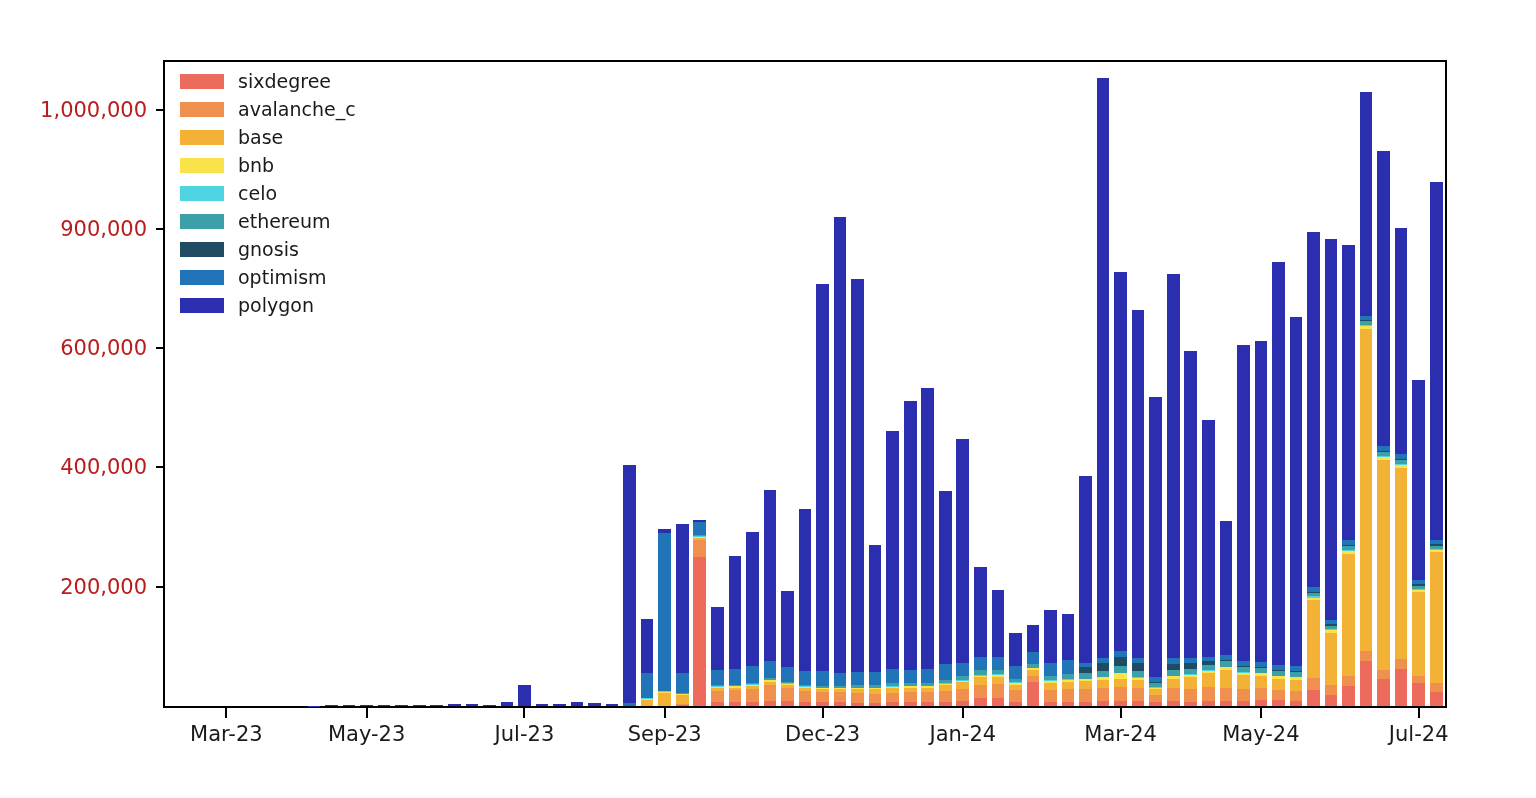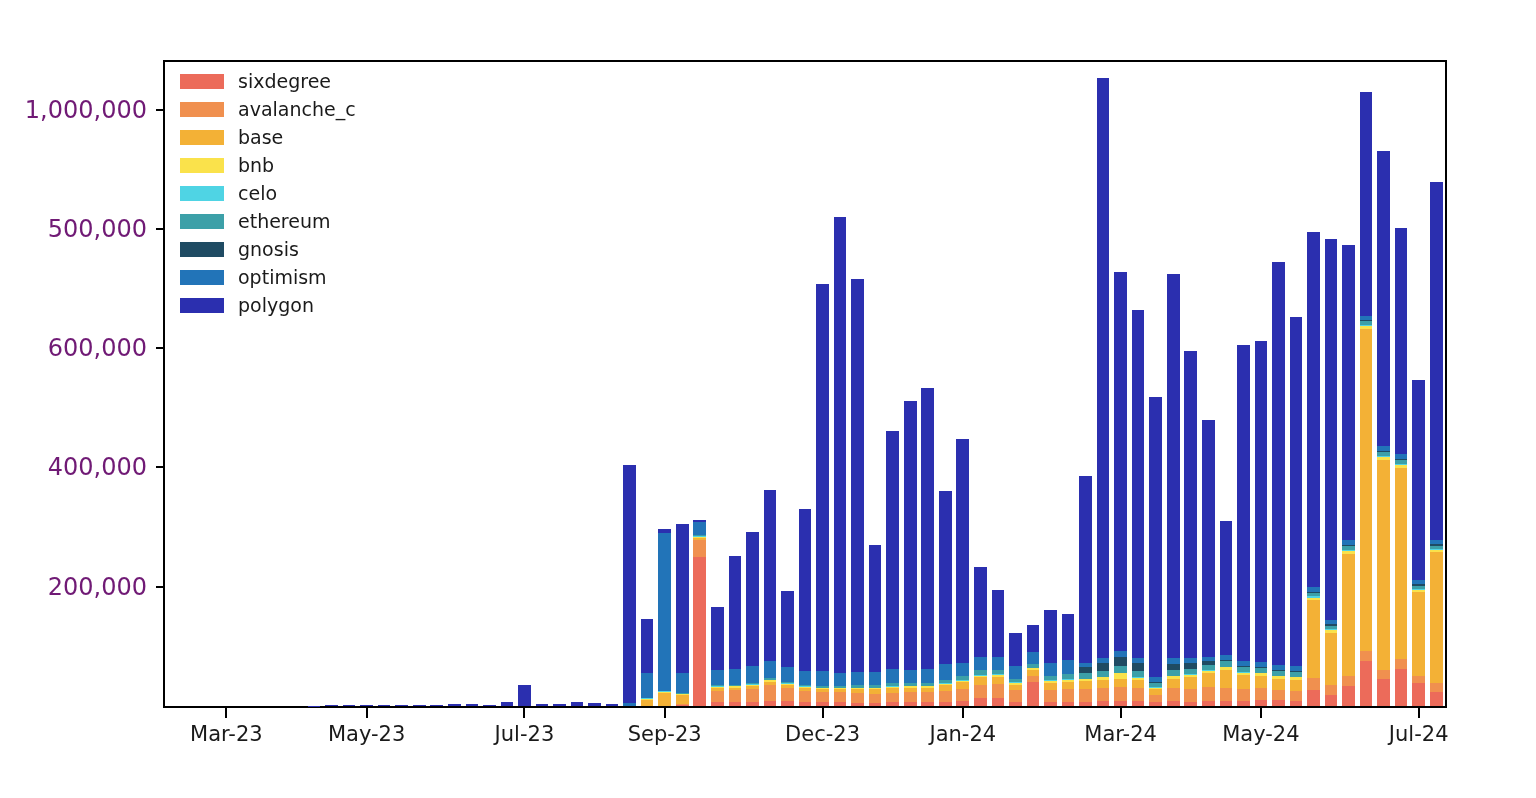--- a/index.html
+++ b/index.html
@@ -48,22 +48,22 @@
     bottom:0;
     display:flex;
     flex-direction:column-reverse;
   }
   .seg{ width:100%; }
 
   
   .ytick-label{
     position:absolute;
     right:1389px;
-    font-size:24px;
-    color:#701a75;
+    font-size:21px;
+    color:#b91c1c;
     transform:translateY(-50%);
     white-space:nowrap;
   }
   .ytick-mark{
     position:absolute;
     left:156px;
     width:8px;height:2px;
     background:#000;
     transform:translateY(-50%);
   }
@@ -668,21 +668,21 @@
   </div>
 
   <div id="yaxis">
       <div class="ytick-mark" style="top: 586.741px;"></div>
       <div class="ytick-label" style="top: 586.741px;">200,000</div>
       <div class="ytick-mark" style="top: 467.481px;"></div>
       <div class="ytick-label" style="top: 467.481px;">400,000</div>
       <div class="ytick-mark" style="top: 348.222px;"></div>
       <div class="ytick-label" style="top: 348.222px;">600,000</div>
       <div class="ytick-mark" style="top: 228.963px;"></div>
-      <div class="ytick-label" style="top: 228.963px;">500,000</div>
+      <div class="ytick-label" style="top: 228.963px;">900,000</div>
       <div class="ytick-mark" style="top: 109.704px;"></div>
       <div class="ytick-label" style="top: 109.704px;">1,000,000</div>
     </div>
   <div id="xaxis">
       <div class="xtick-mark" style="left: 226.37px;"></div>
       <div class="xtick-label" style="left: 226.37px;">Mar-23</div>
       <div class="xtick-mark" style="left: 366.644px;"></div>
       <div class="xtick-label" style="left: 366.644px;">May-23</div>
       <div class="xtick-mark" style="left: 524.452px;"></div>
       <div class="xtick-label" style="left: 524.452px;">Jul-23</div>

